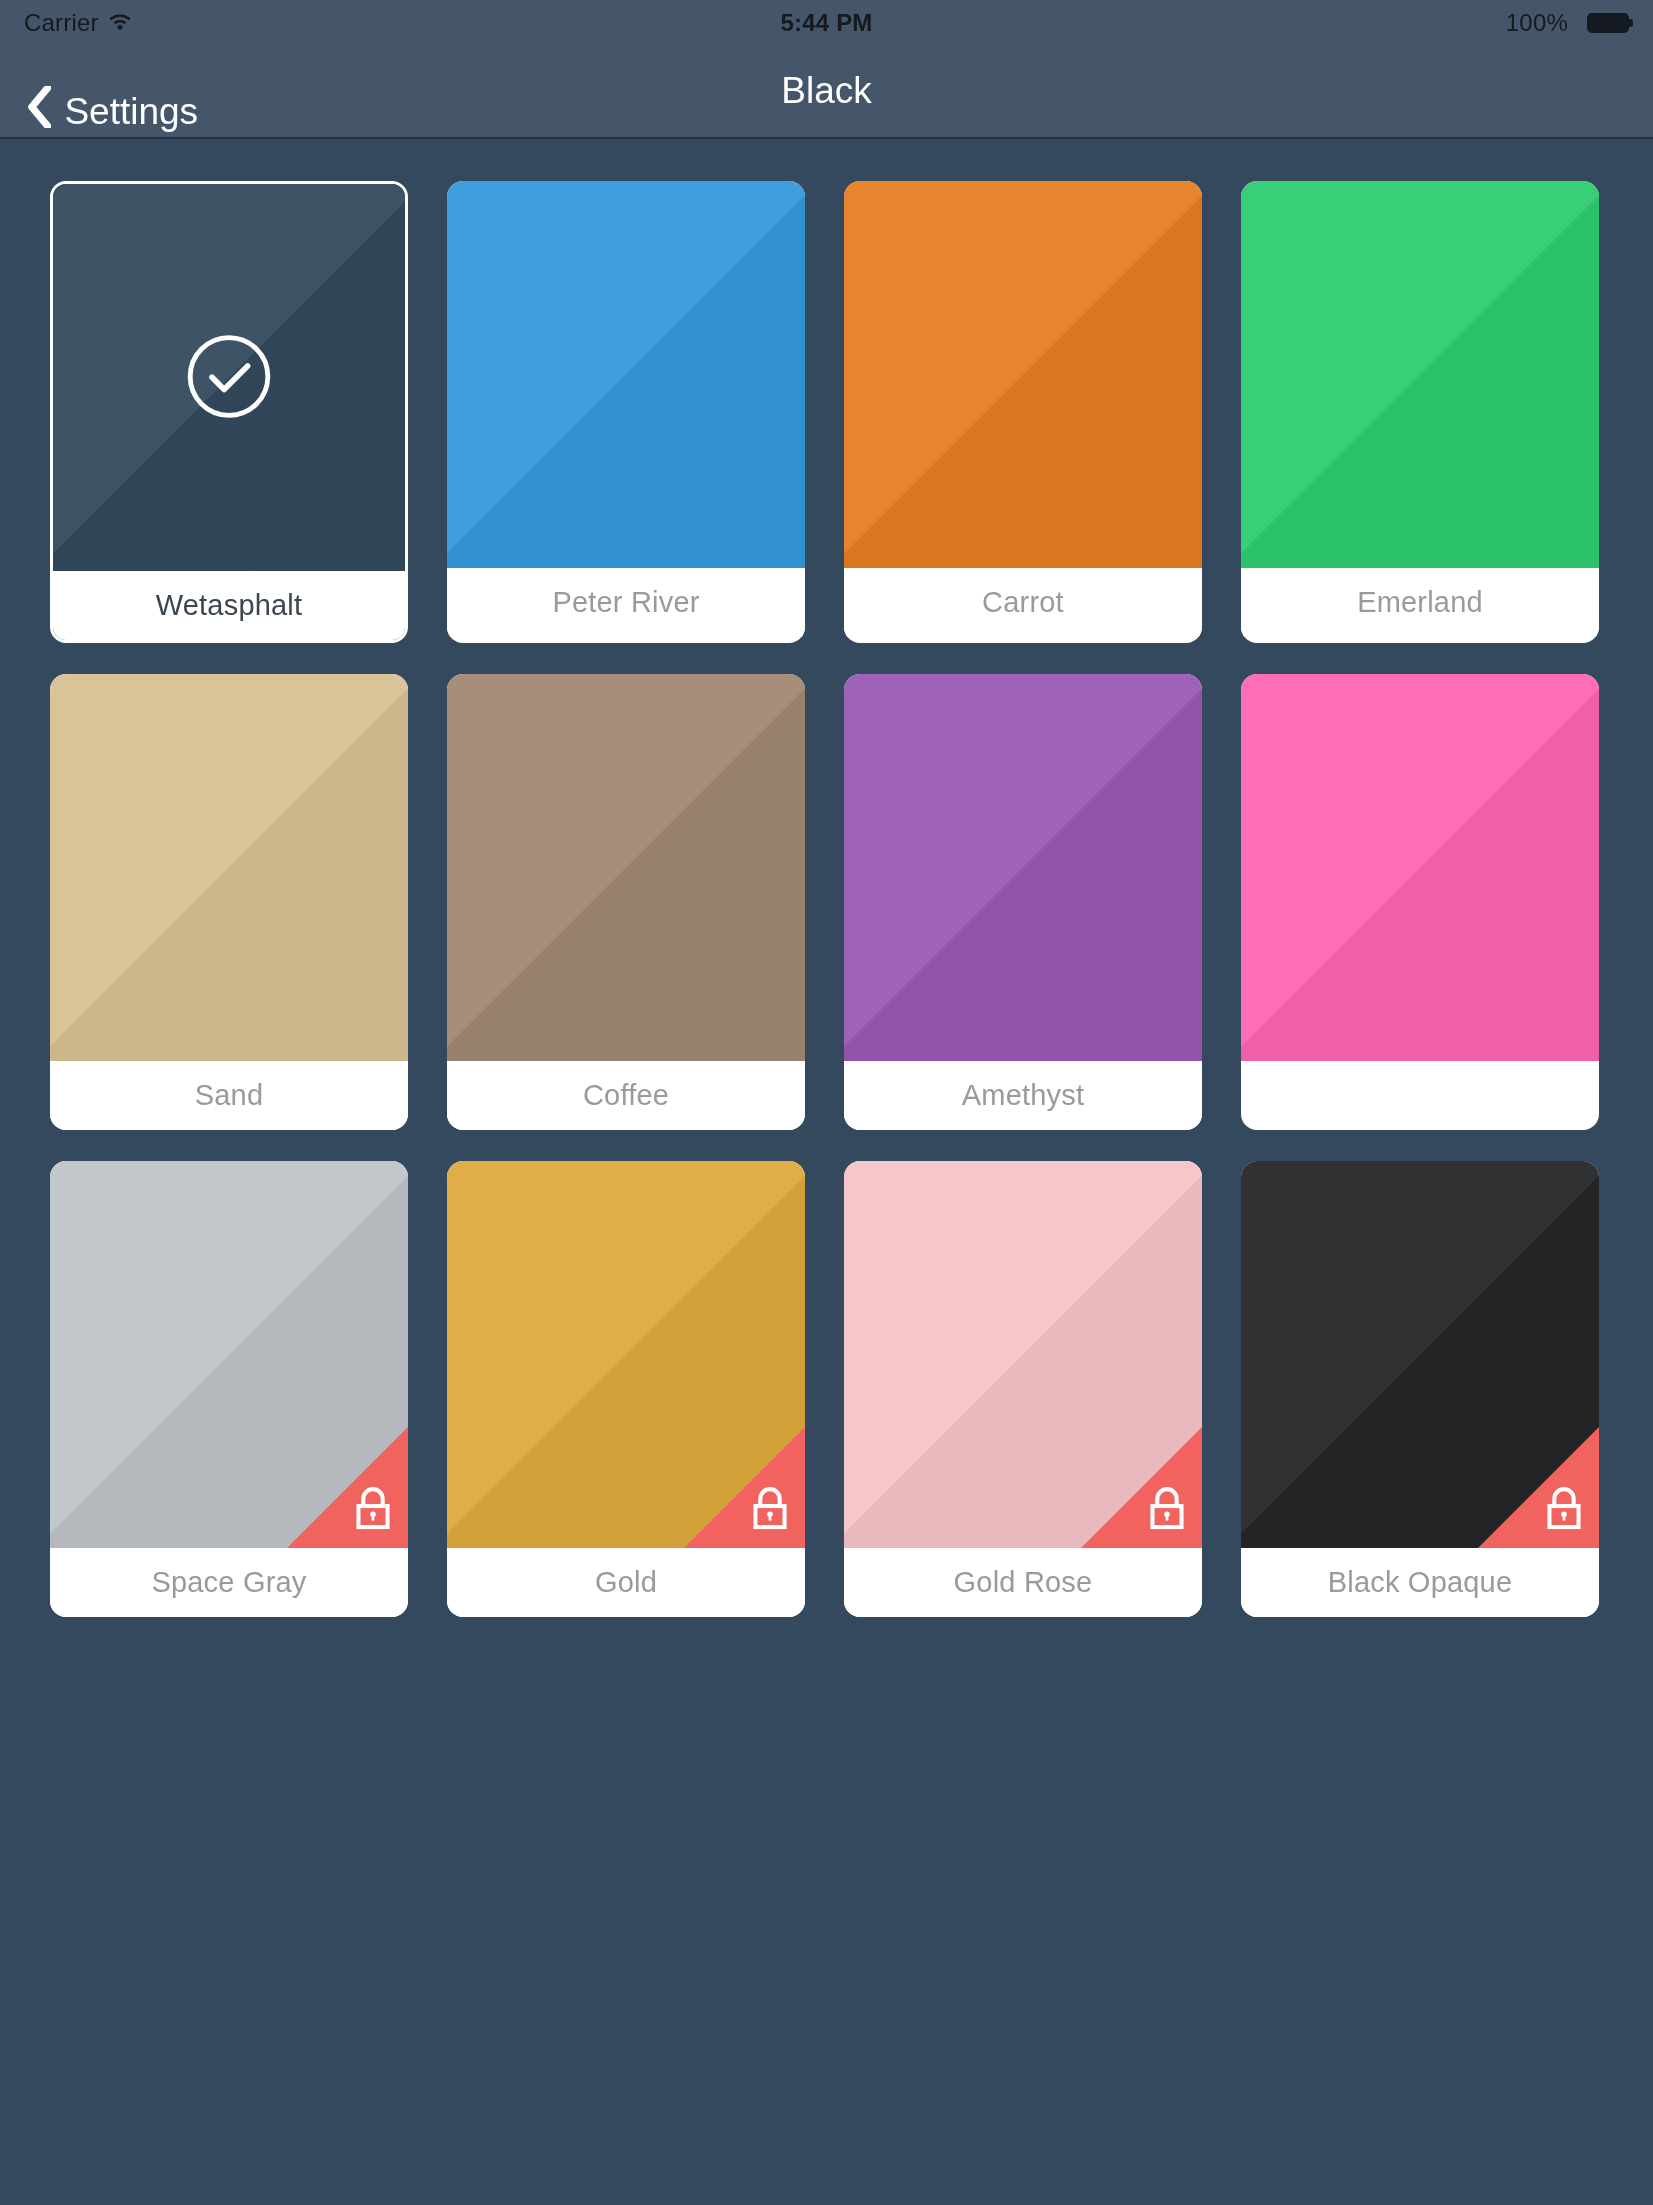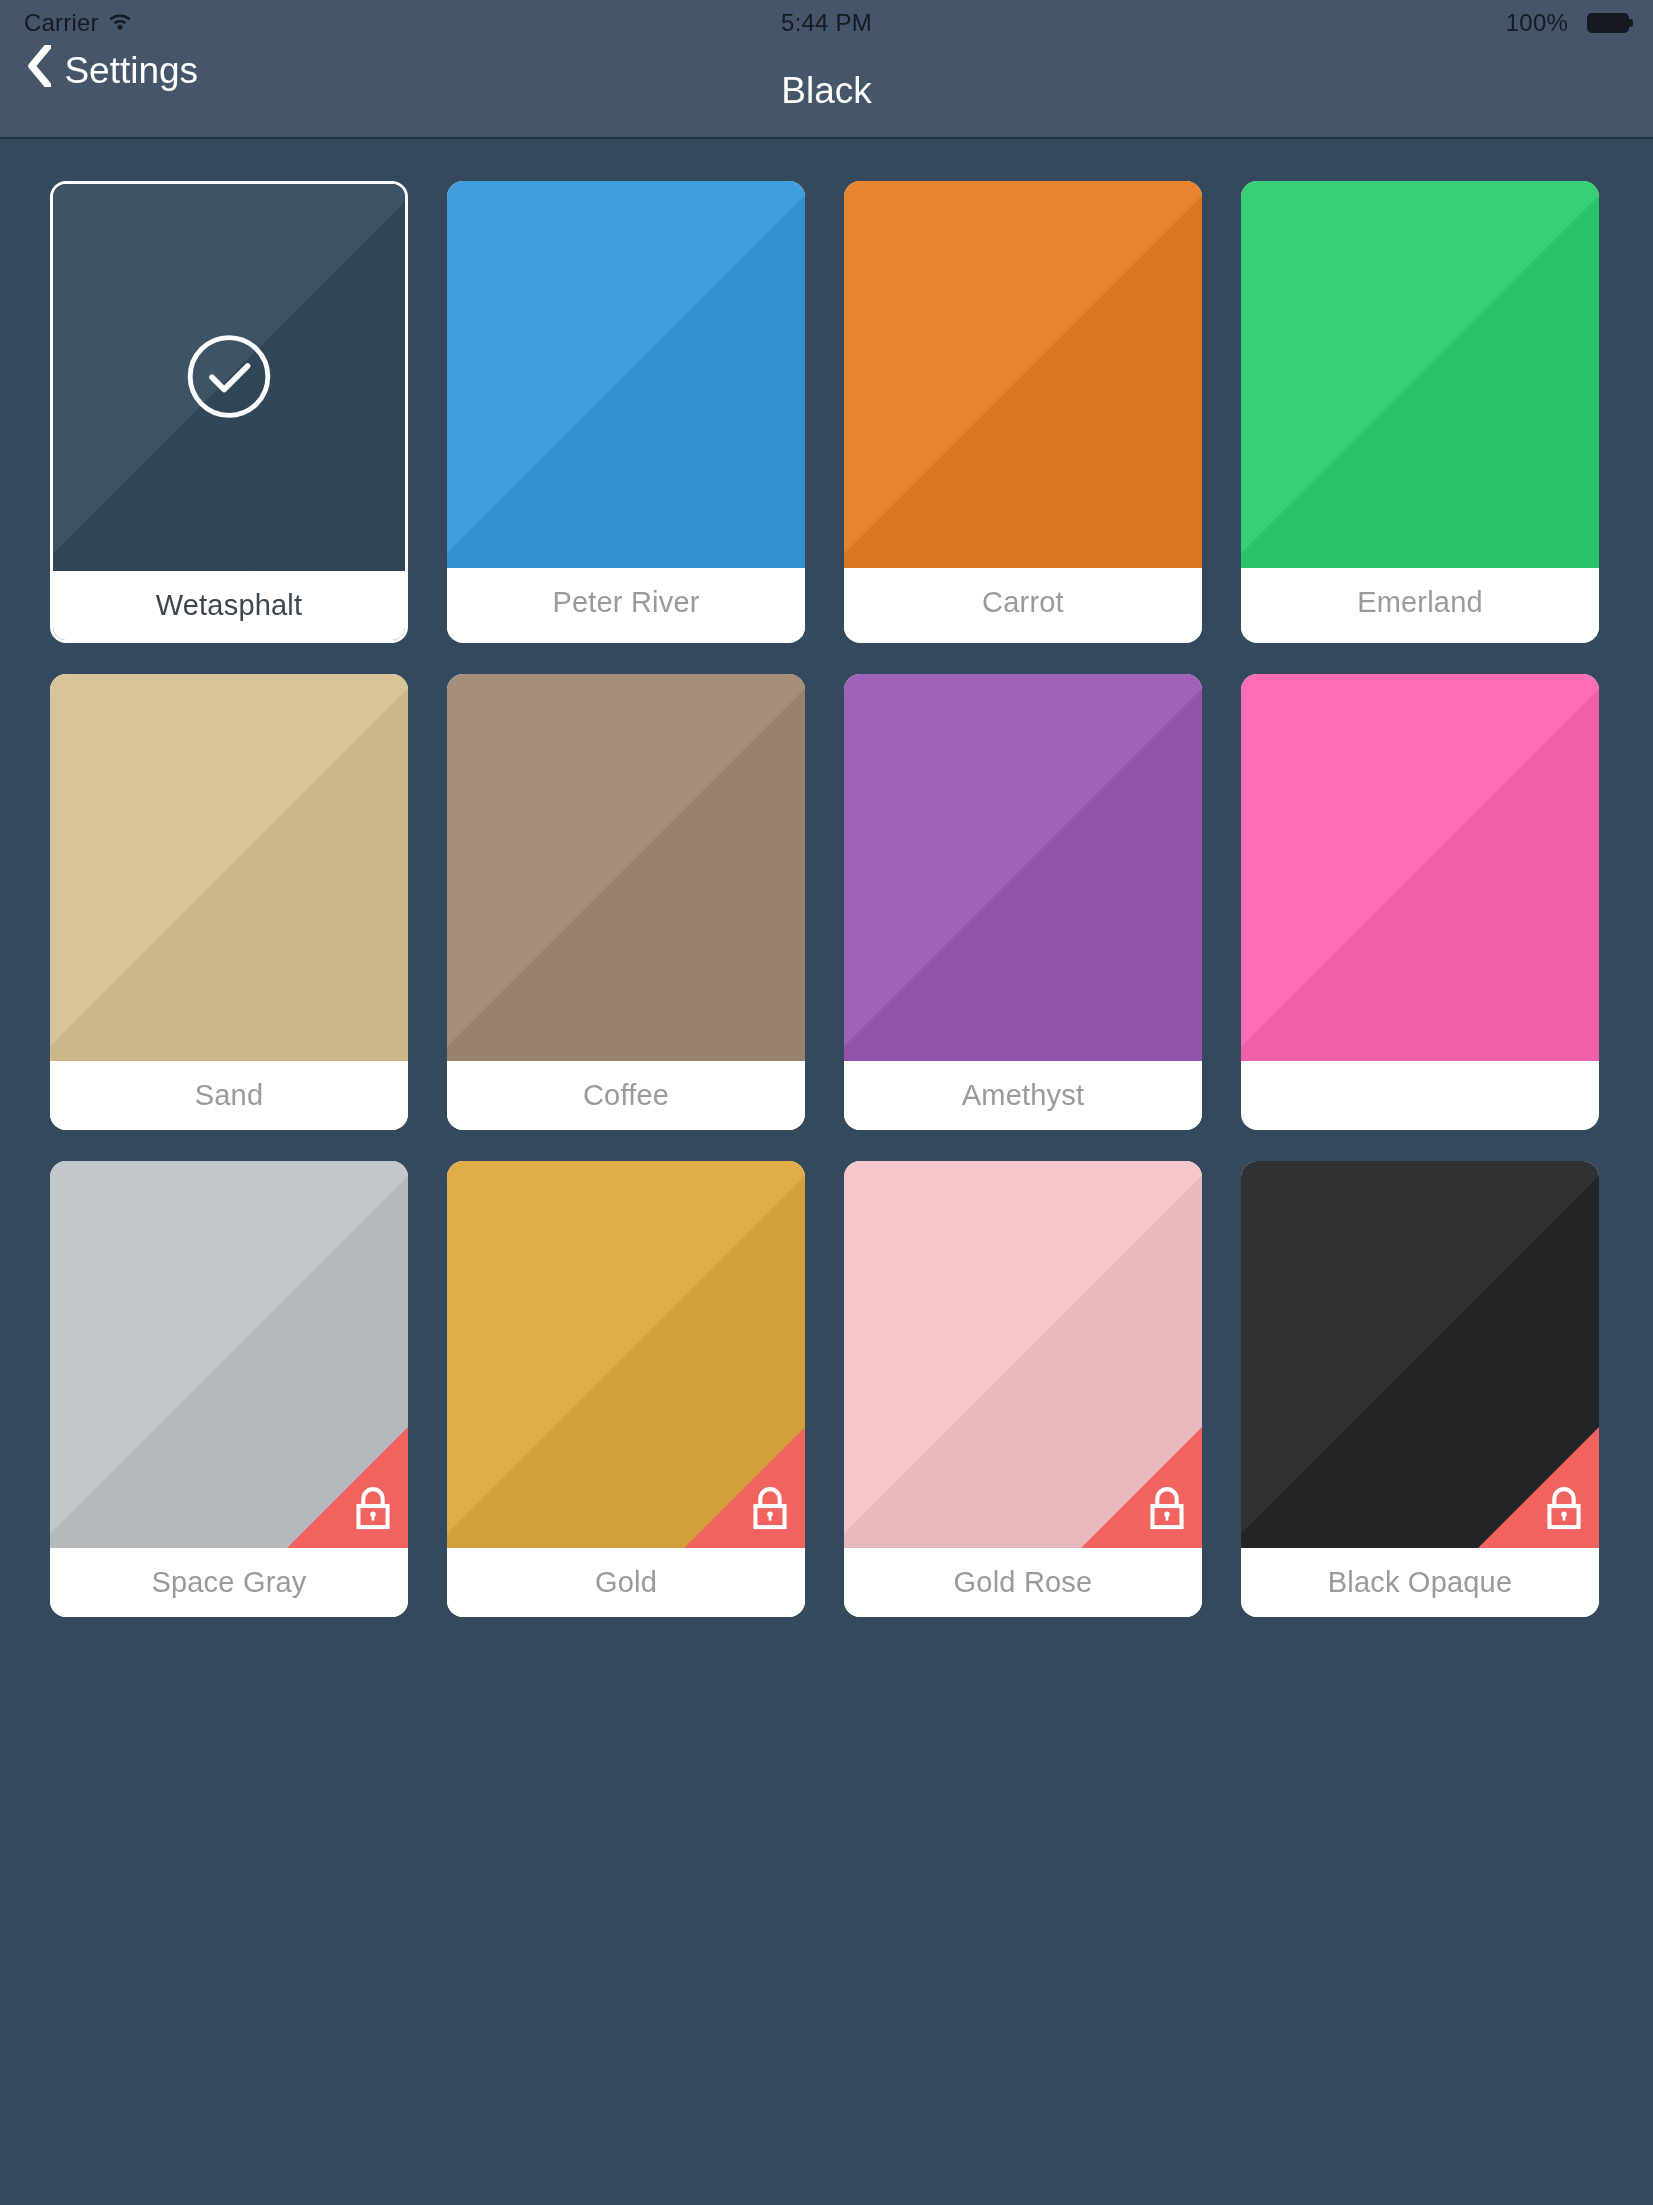--- a/index.html
+++ b/index.html
@@ -26,21 +26,21 @@
     padding: 16px 24px;
     color: #141a20;
     font-size: 24px;
     letter-spacing: 0.2px;
   }
   .status-left { display:flex; align-items:center; gap:9.7px; }
   .status-center {
     position:absolute; left:0; right:0; top:0; bottom:0;
     display:flex; align-items:center; justify-content:center;
     pointer-events:none;
-    font-weight:400;
+    font-weight:700;
   }
   .status-right {
     margin-left:auto; display:flex; align-items:center; gap:19px;
     position:relative; z-index:2;
   }
   .wifi-icon { display:block; }
   .battery {
     position: relative;
     width: 42px; height: 20px;
     border: 2.4px solid #141a20;
@@ -62,21 +62,21 @@
     border-radius:1.6px;
   }
 
   
   .nav-bar {
     position: relative;
     height: 94px;
     background: #46566a;
     border-bottom: 2.4px solid #22313f;
     display: flex;
-    align-items: flex-start;
+    align-items: flex-end;
     padding: 0 27.4px;
   }
   .nav-back {
     display: flex;
     align-items: center;
     gap: 13px;
     color: #ffffff;
     font-size: 37px;
     cursor: pointer;
     position: relative; z-index: 2;

